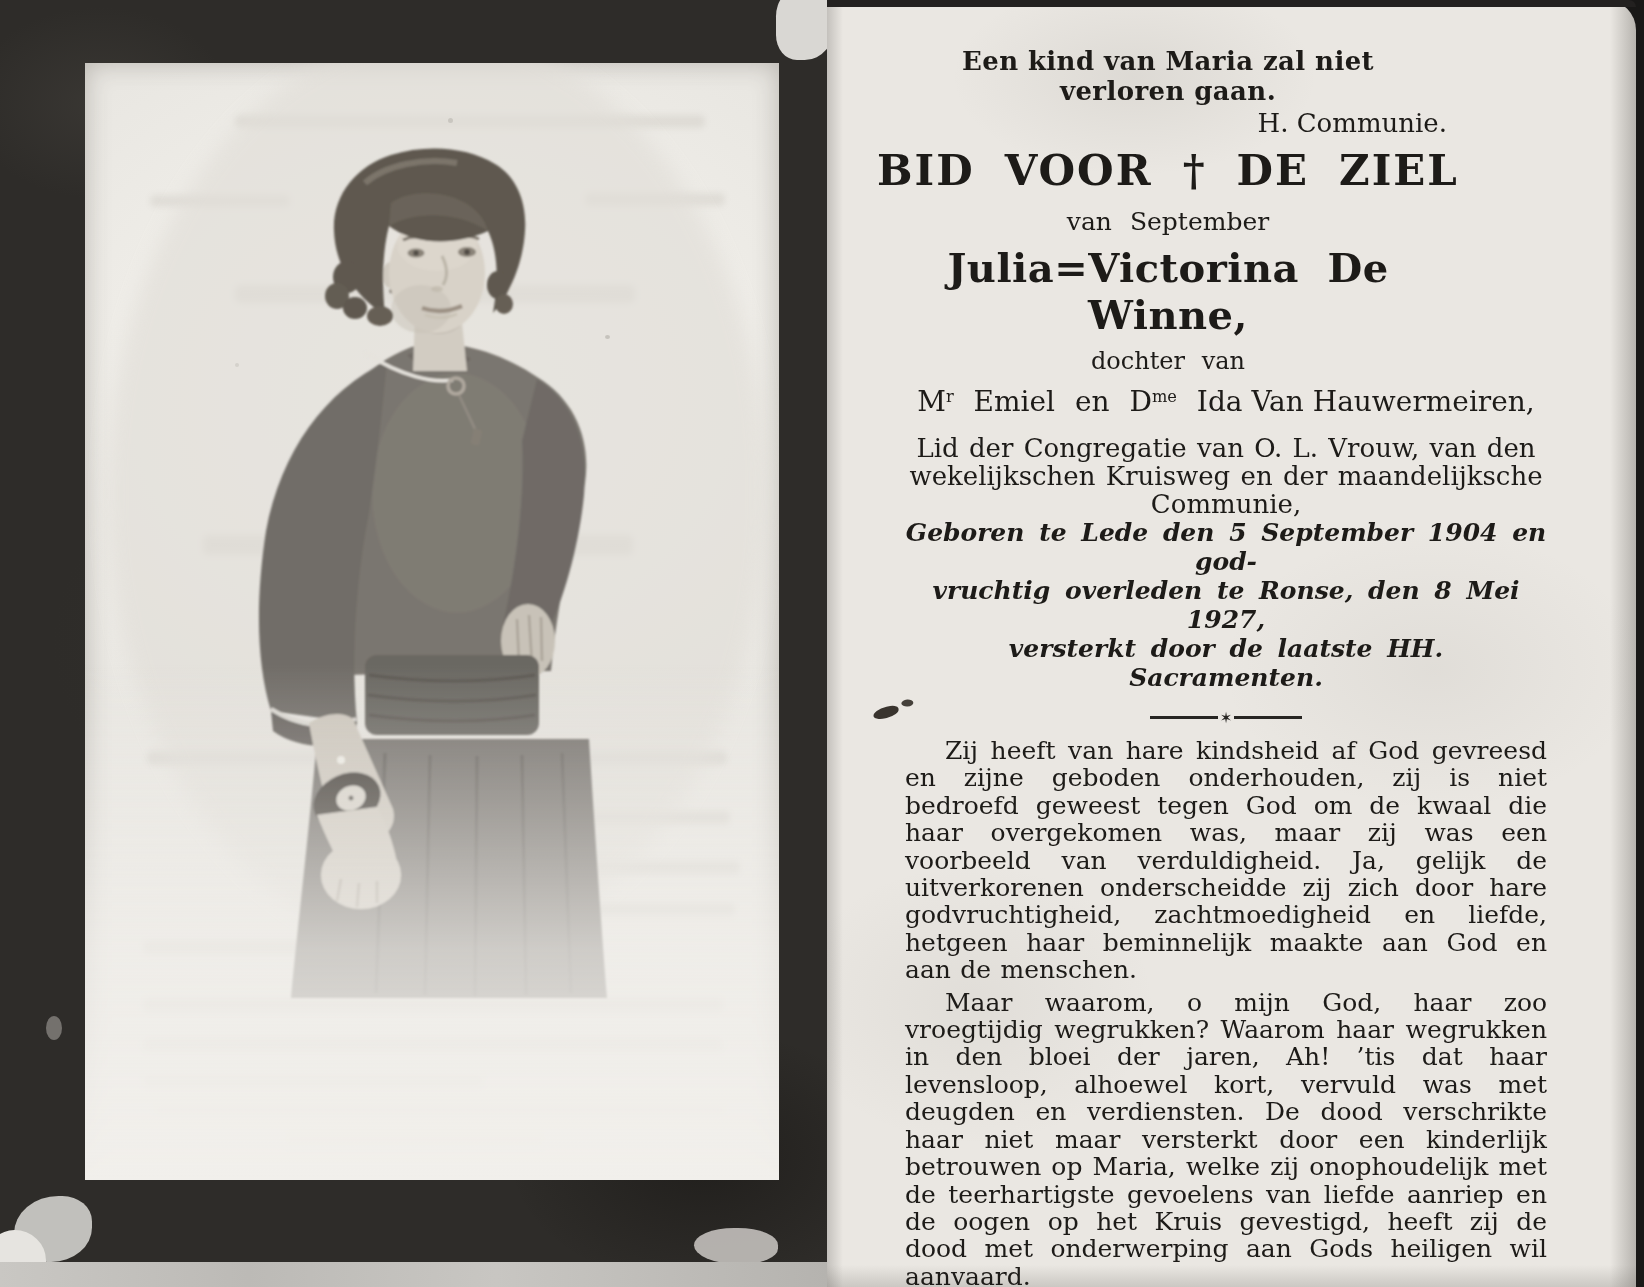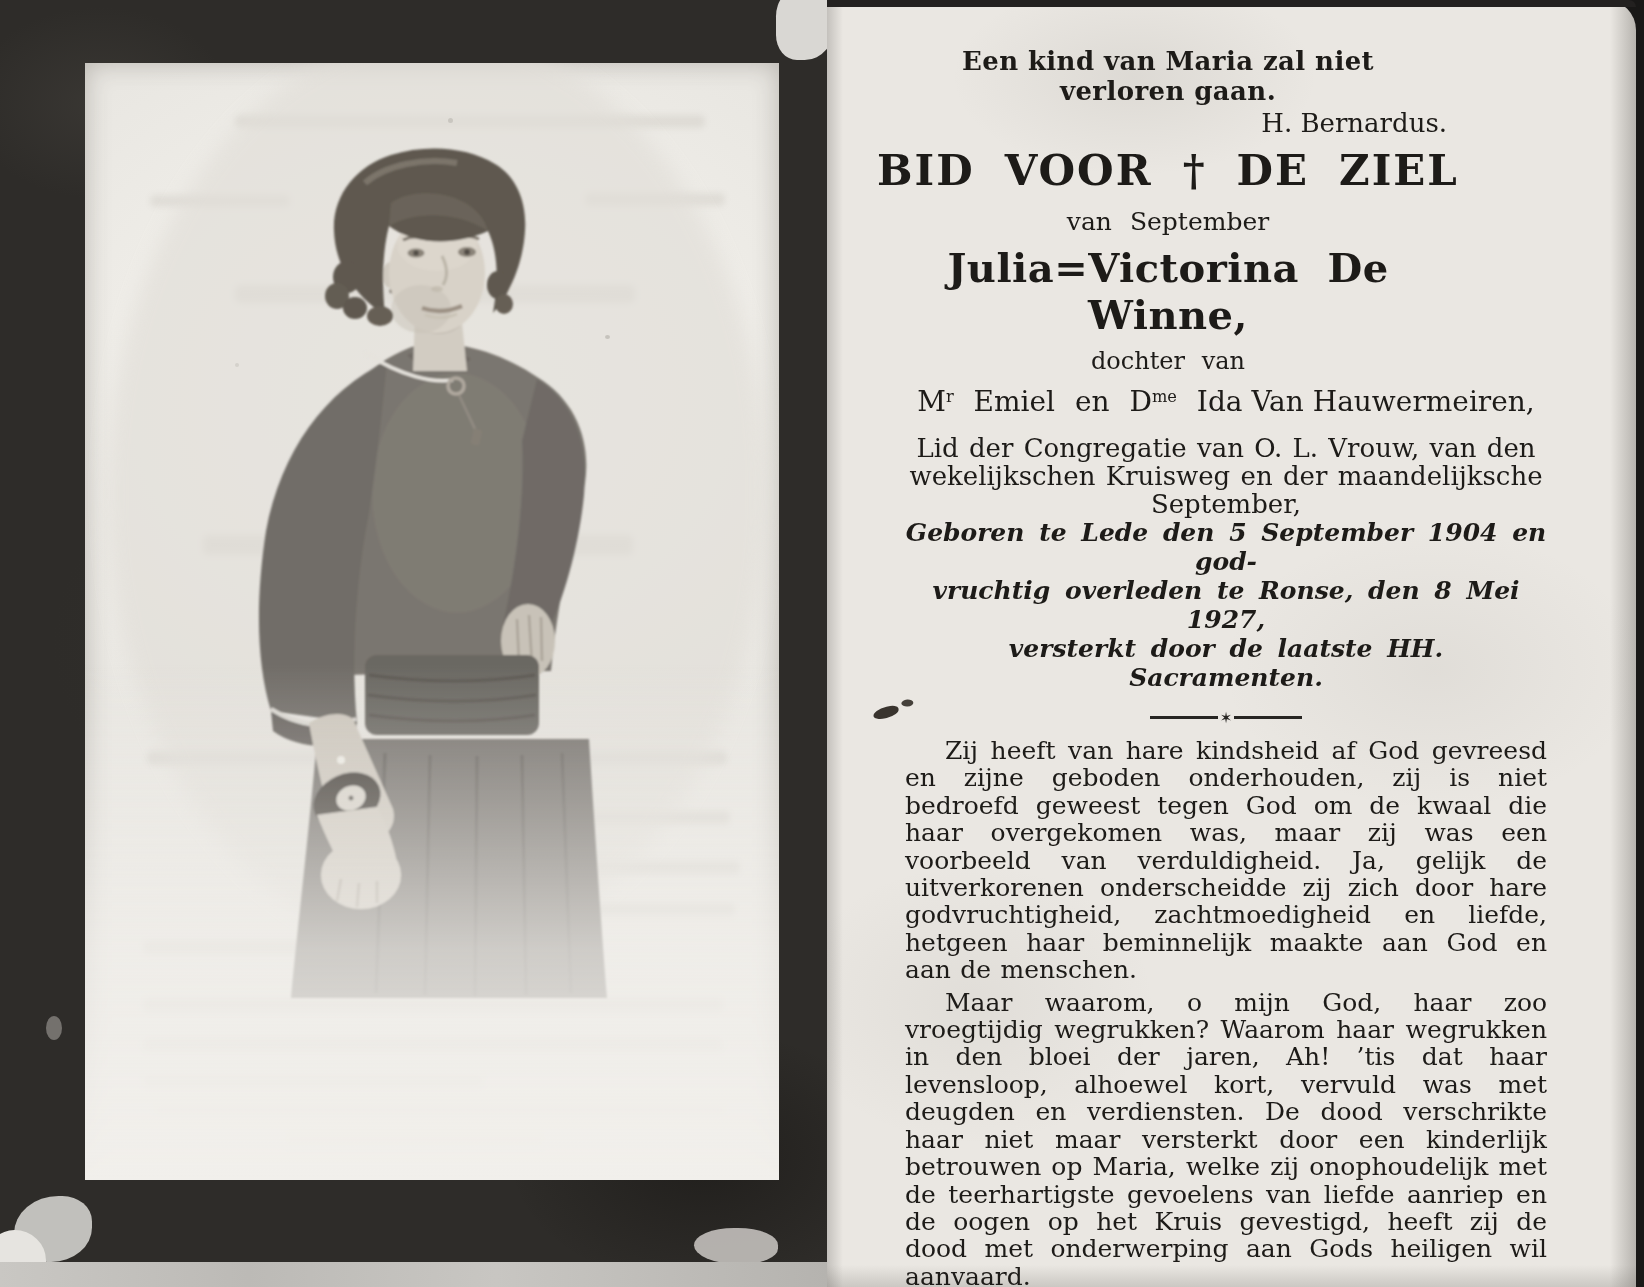--- a/index.html
+++ b/index.html
@@ -220,21 +220,21 @@
     <div class="wear" id="wear-bottom-right"></div>
     <div class="wear" id="wear-left-edge"></div>
     <div id="scan-strip-bottom"></div>
   </div>
 
   <div id="right-page">
     <div id="top-edge-line"></div>
     <div id="right-content">
 
       <div id="epigraph" class="center hdr-shift">Een kind van Maria zal niet verloren gaan.</div>
-      <div id="epigraph-attr">H. Bernardus.</div>
+      <div id="epigraph-attr">H. Communie.</div>
 
       <div id="title-line" class="hdr-shift">
         <span>BID</span>
         <span>VOOR</span>
         <span>†</span>
         <span>DE</span>
         <span>ZIEL</span>
       </div>
 
       <div id="subtitle" class="center hdr-shift">van September</div>
@@ -247,21 +247,21 @@
         <span class="bold"><span>M</span><sup>r</sup></span><span class="seg"></span>
         <span class="bold seg">Emiel</span>
         <span class="seg">en</span>
         <span class="bold"><span>D</span><sup>me</sup></span><span class="seg"></span>
         <span class="bold">Ida Van Hauwermeiren,</span>
       </div>
 
       <div id="membership" class="center">
         <div>Lid der Congregatie van O. L. Vrouw, van den</div>
         <div>wekelijkschen Kruisweg en der maandelijksche</div>
-        <div>September,</div>
+        <div>Communie,</div>
       </div>
 
       <div id="dates" class="center">
         <div>Geboren te Lede den 5 September 1904 en god-</div>
         <div>vruchtig overleden te Ronse, den 8 Mei 1927,</div>
         <div>versterkt door de laatste HH. Sacramenten.</div>
       </div>
 
       <div id="divider-row">
         <div id="divider">

